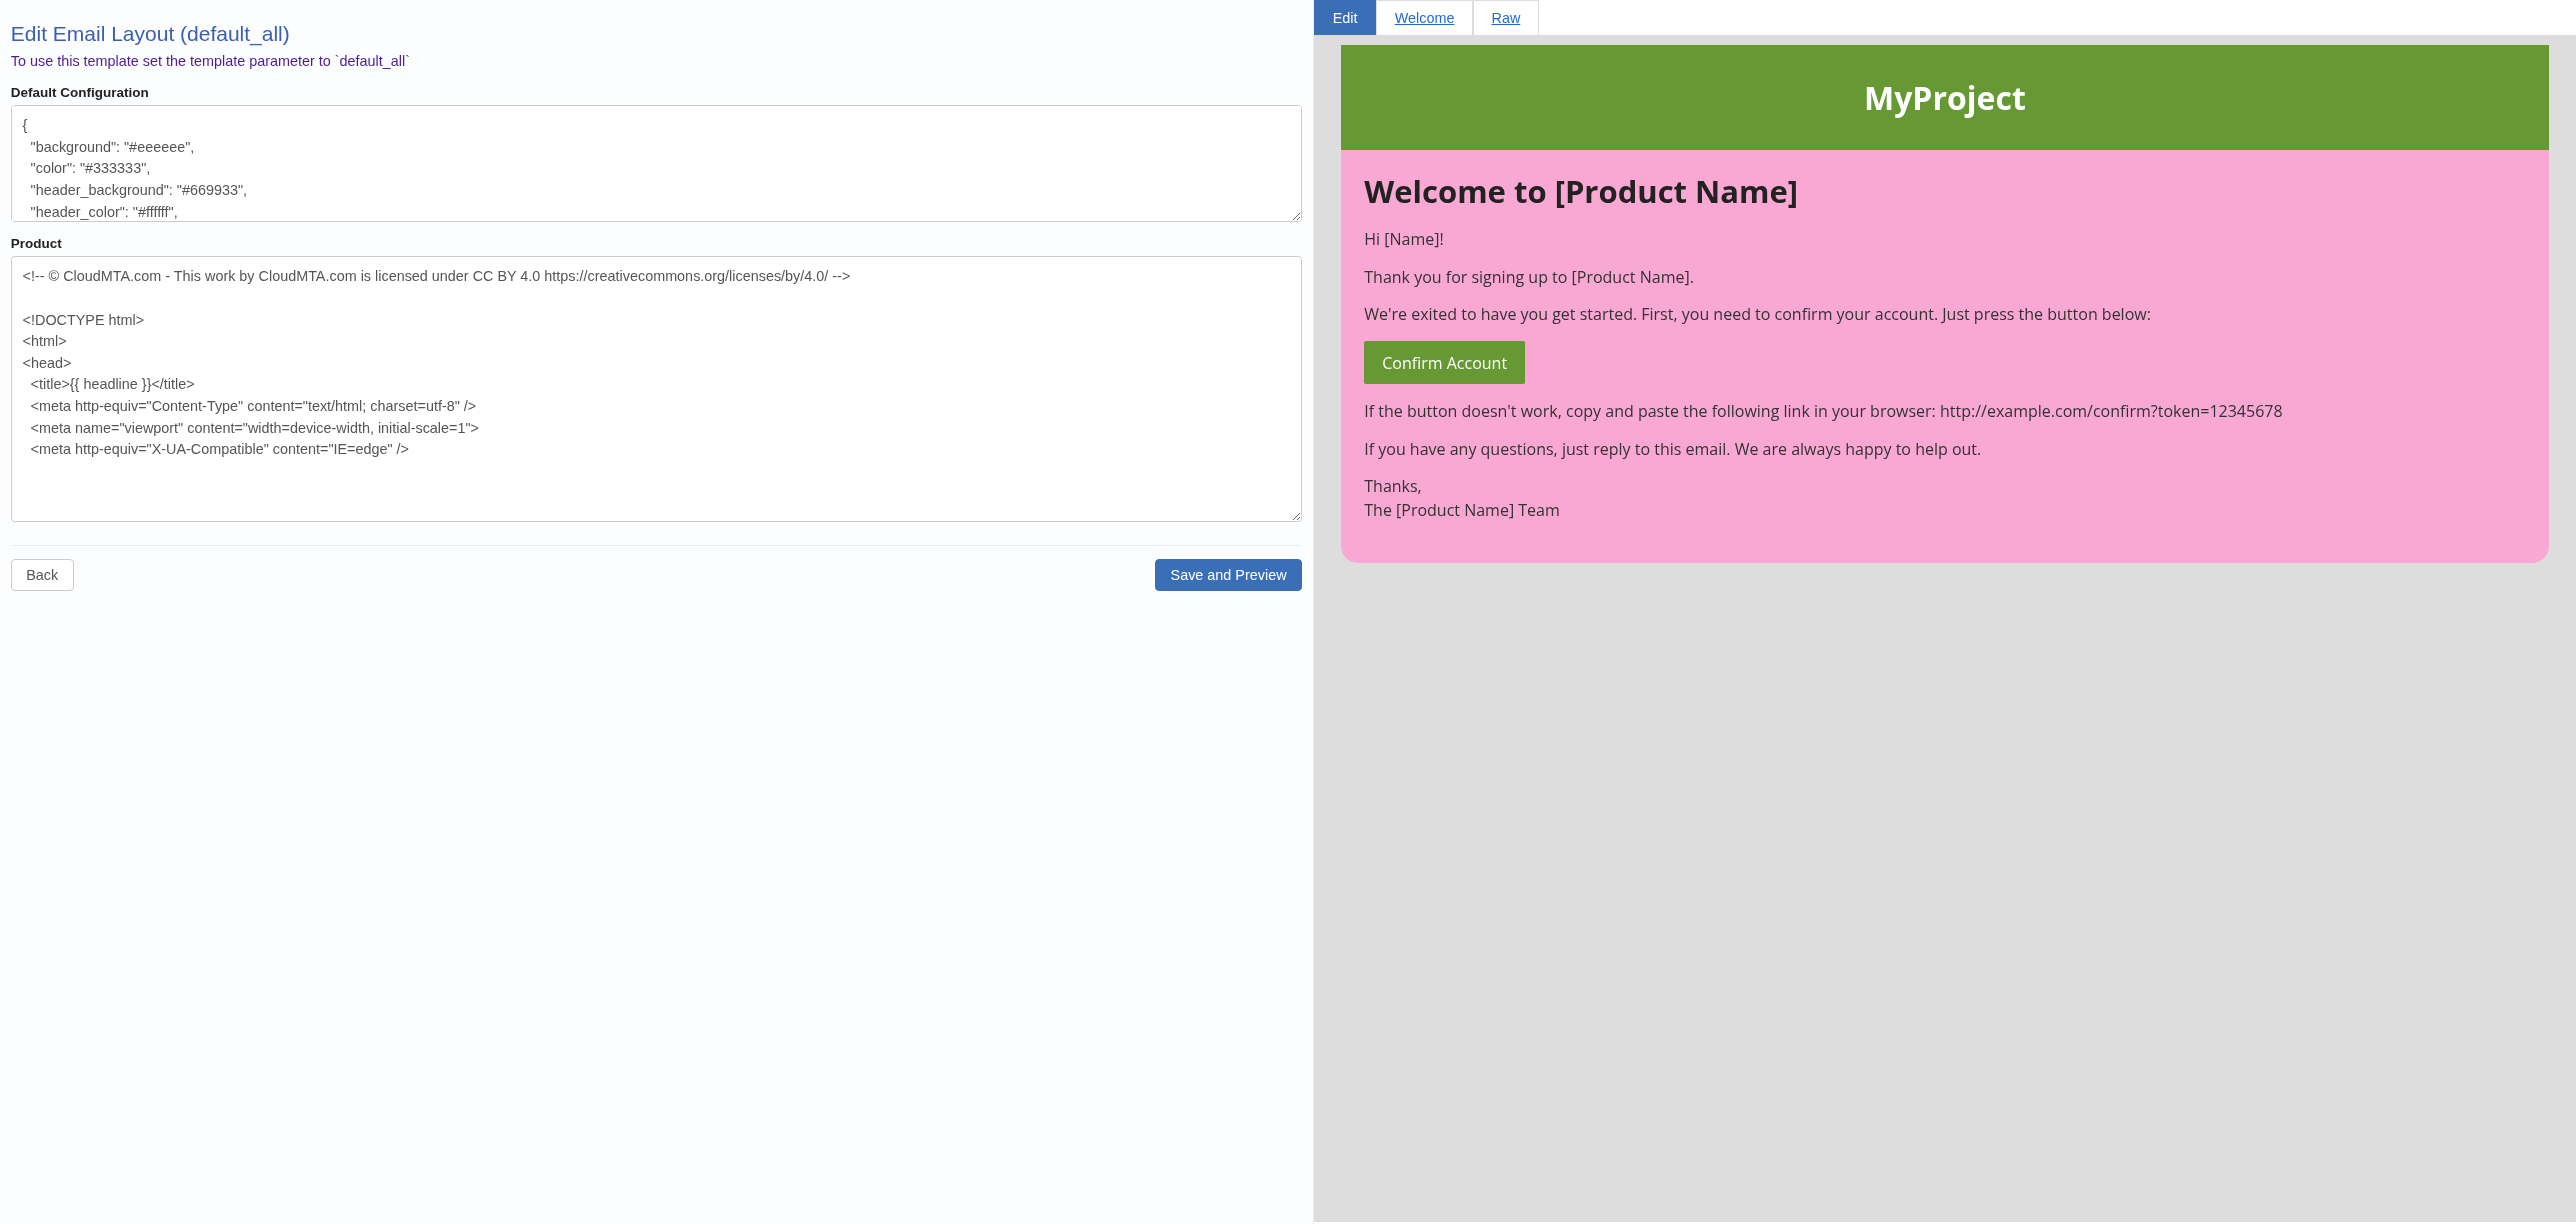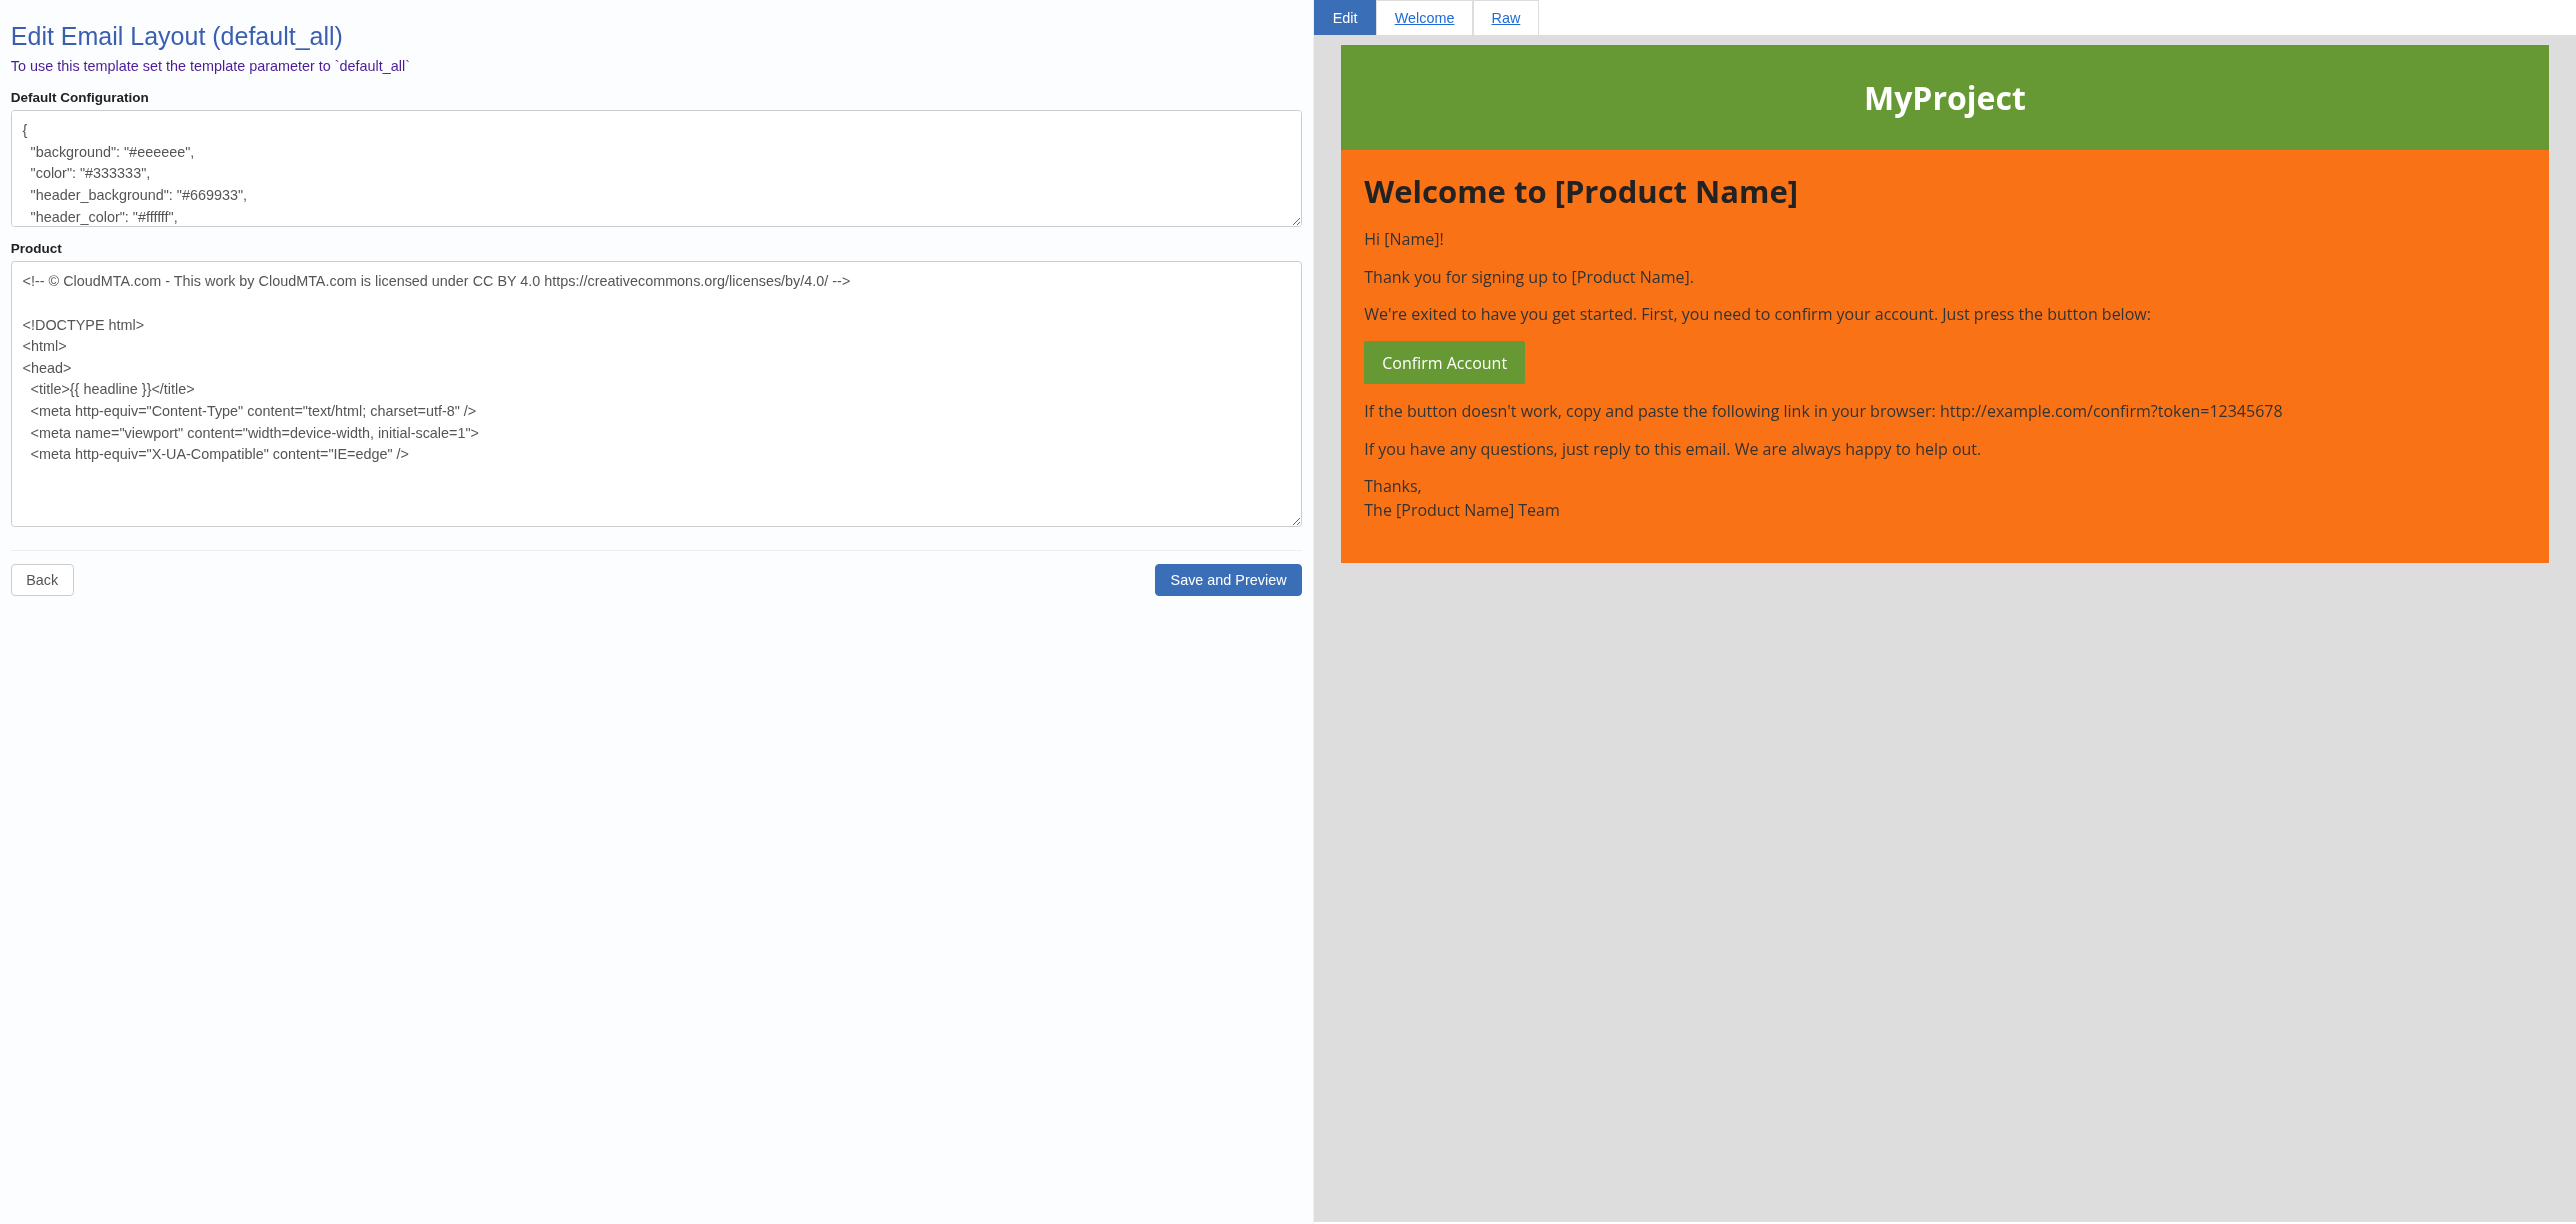--- a/index.html
+++ b/index.html
@@ -21,21 +21,21 @@
     background: #fcfdff;
   }
   .right {
     width: 49%;
     background: #fff;
     position: relative;
   }
   h1.page-title {
     font-weight: 400;
     color: #3a5fb0;
-    font-size: 25px;
+    font-size: 21px;
     margin: 10.8px 0 7.2px 0;
   }
   .subtitle {
     font-size: 14.4px;
     color: #4c1d95;
     margin-bottom: 16px;
   }
   .field-label {
     font-weight: 700;
     font-size: 13.5px;
@@ -103,22 +103,23 @@
     color: #fff;
     text-decoration: none;
     border-color: #3a6fb7;
   }
   .preview-frame {
     background: #dddddd;
     padding: 9px 27px 18px 27px;
     min-height: calc(100% - 38px);
   }
   .email-card {
-    background: #f97316;
+    background: #f9a8d4;
     width: 100%;
+    border-radius: 17px;
   }
   .email-header {
     background: #669933;
     color: #fff;
     text-align: center;
     padding: 31px 9px;
     font-size: 32px;
     font-weight: 700;
     font-family: "Open Sans", -apple-system, sans-serif;
   }

